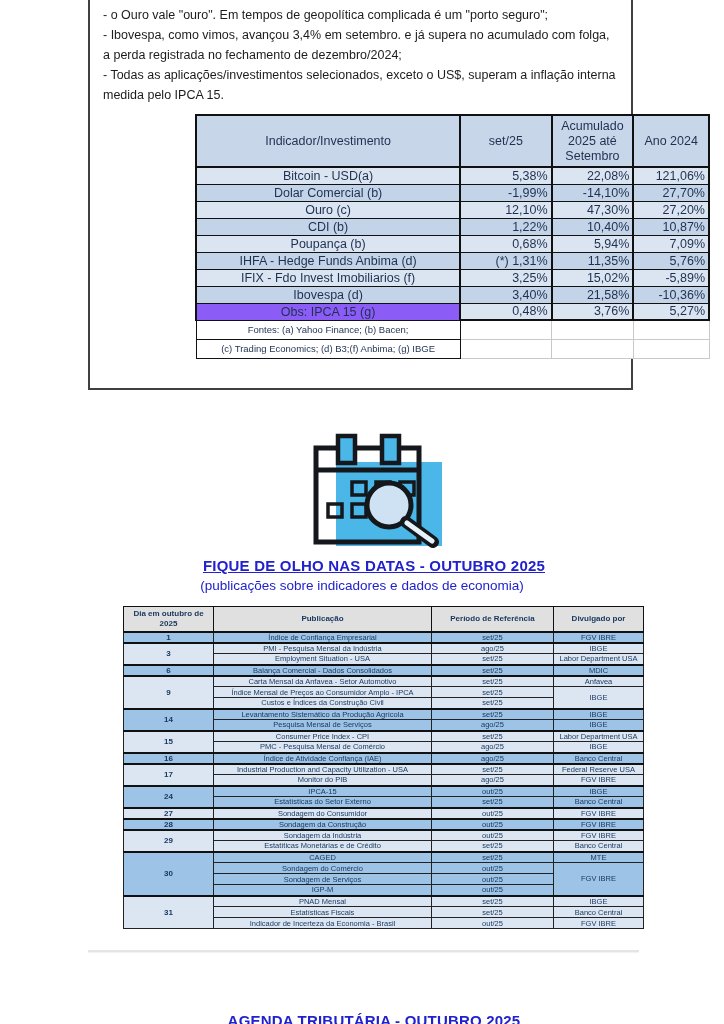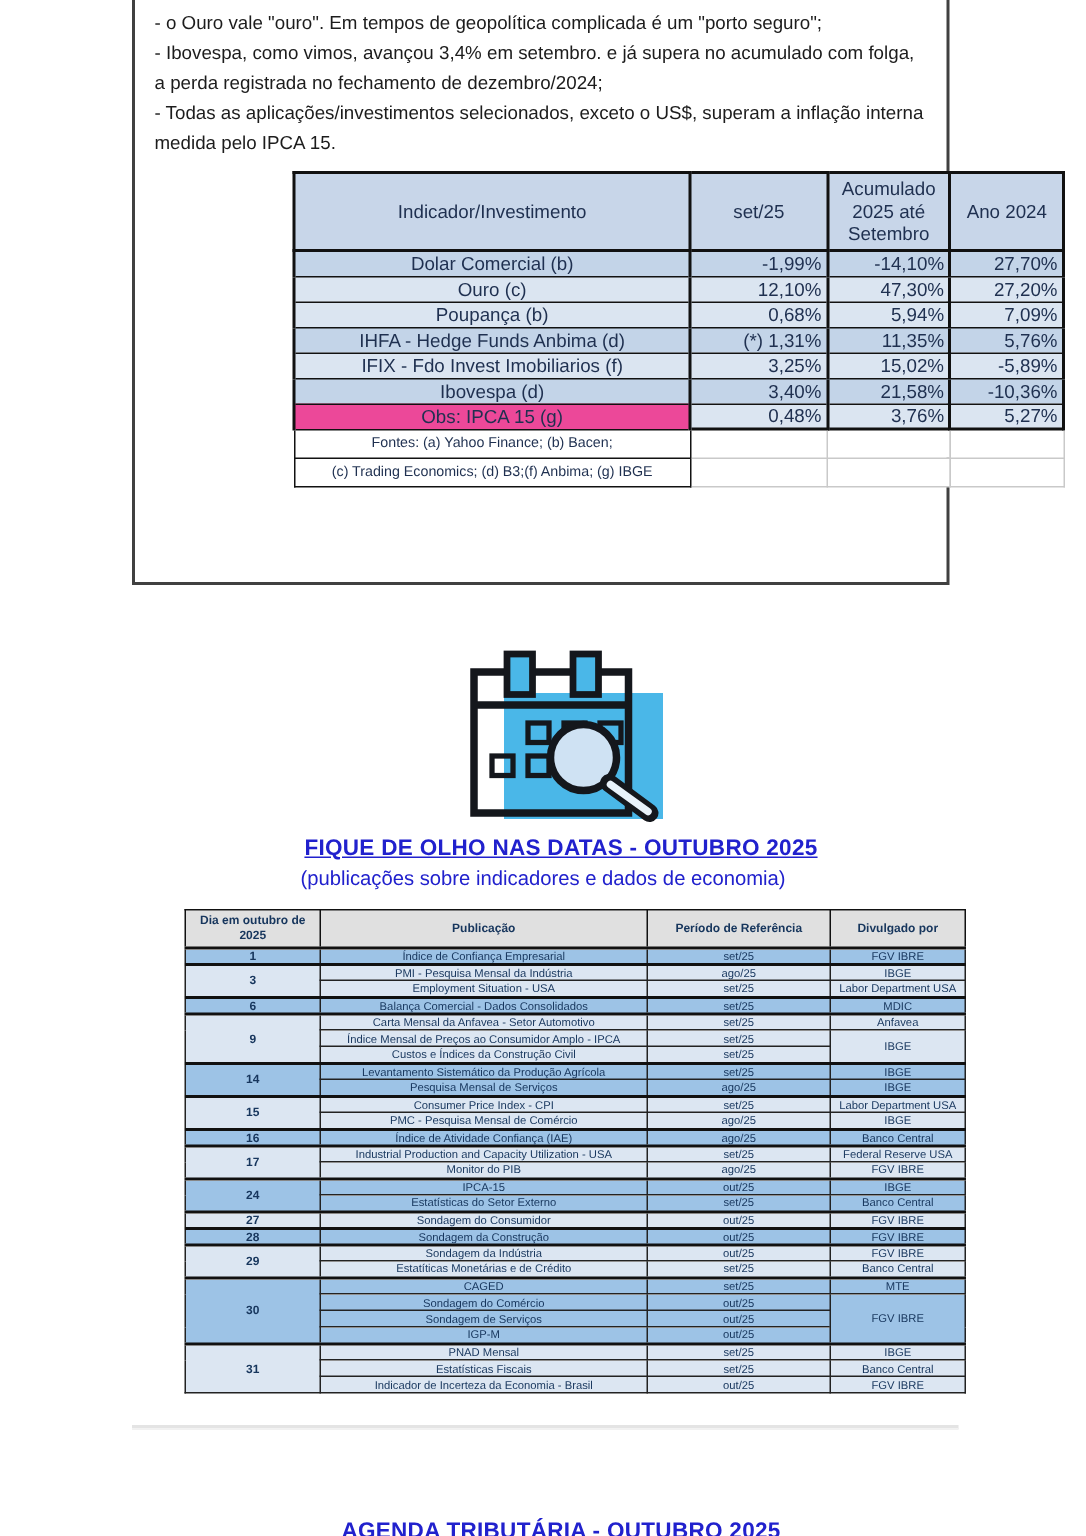--- a/index.html
+++ b/index.html
@@ -24,21 +24,21 @@
   }
   .t1 td{
     border-left:2px solid #111;border-right:2px solid #111;
     border-top:1px solid #111;border-bottom:1px solid #111;
     height:17px;padding:0 3px;box-sizing:border-box;white-space:nowrap;
   }
   .t1 td.lbl{text-align:center;}
   .t1 td.val{text-align:right;}
   .t1 tr.light td{background:var(--t1-light);}
   .t1 tr.dark td{background:var(--t1-dark);}
-  .t1 tr.obs td.lbl{background:#ec4899;}
+  .t1 tr.obs td.lbl{background:#8b5cf6;}
   .t1 tr.obs td.val{background:var(--t1-light);border-bottom:2px solid #111;}
   .t1 tr.note td.lbl{
     background:#fff;font-size:9.5px;height:19px;border:1px solid #111;text-align:center;
   }
   .t1 tr.note td.ghost{
     background:#fff;border:1px solid #c9c9c9;border-right:1px solid #c9c9c9;
   }
   
   .cal-icon{position:absolute;left:296px;top:432px;width:150px;height:118px;}
   
@@ -90,31 +90,43 @@
         </colgroup>
       <thead>
         <tr>
           <th>Indicador/Investimento</th>
           <th>set/25</th>
           <th>Acumulado 2025 até Setembro</th>
           <th>Ano 2024</th>
         </tr>
       </thead>
       <tbody>
+          <tr class="light">
+            <td class="lbl">Bitcoin - USD(a)</td>
+            <td class="val">5,38%</td>
+            <td class="val">22,08%</td>
+            <td class="val">121,06%</td>
+          </tr>
           <tr class="dark">
             <td class="lbl">Dolar Comercial (b)</td>
             <td class="val">-1,99%</td>
             <td class="val">-14,10%</td>
             <td class="val">27,70%</td>
           </tr>
           <tr class="light">
             <td class="lbl">Ouro (c)</td>
             <td class="val">12,10%</td>
             <td class="val">47,30%</td>
             <td class="val">27,20%</td>
+          </tr>
+          <tr class="dark">
+            <td class="lbl">CDI (b)</td>
+            <td class="val">1,22%</td>
+            <td class="val">10,40%</td>
+            <td class="val">10,87%</td>
           </tr>
           <tr class="light">
             <td class="lbl">Poupança (b)</td>
             <td class="val">0,68%</td>
             <td class="val">5,94%</td>
             <td class="val">7,09%</td>
           </tr>
           <tr class="dark">
             <td class="lbl">IHFA - Hedge Funds Anbima (d)</td>
             <td class="val">(*) 1,31%</td>

